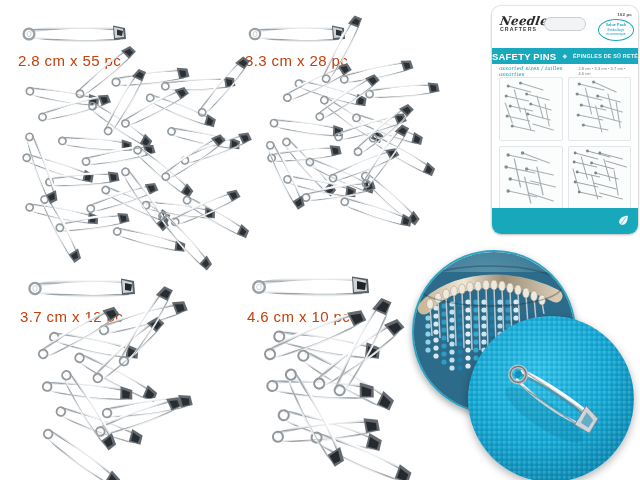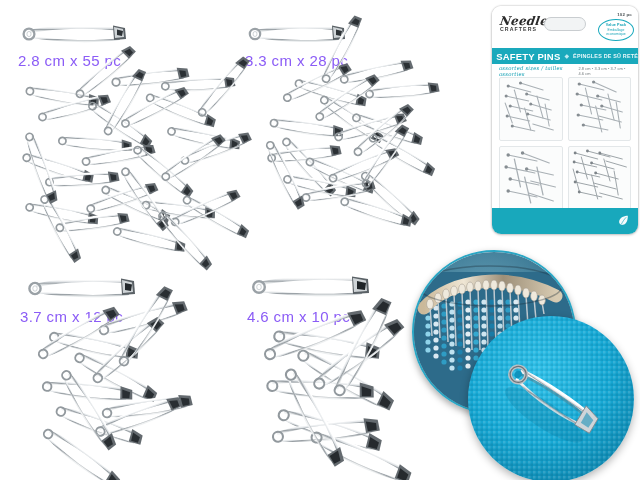--- a/index.html
+++ b/index.html
@@ -8,21 +8,21 @@
     font-family:"Liberation Sans", sans-serif;
     overflow:hidden;position:relative;
   }
   #stage{position:absolute;inset:0;width:640px;height:480px;background:#fff;}
 
   
   .size-label{
     position:absolute;
     font-family:"Liberation Sans", sans-serif;
     font-size:15px;
-    color:#8b5cf6;
+    color:#c2410c;
     letter-spacing:.4px;
     white-space:nowrap;
   }
 
   
   .sample-pin{position:absolute;}
 
   
   .pile{position:absolute;}
   .pile svg{display:block;overflow:visible;}
@@ -67,21 +67,21 @@
     width:34px;height:20px;border-radius:50%;
     border:.8px solid #18a9bd;
     display:flex;flex-direction:column;align-items:center;justify-content:center;
     color:#15a3b7;
   }
   .pkg-valuepack span{display:block;font-size:3.4px;line-height:1.25;letter-spacing:.1px;text-align:center;}
   .pkg-valuepack .vp-title{font-weight:700;font-size:3.7px;}
 
   #pkg-banner{
     position:absolute;left:0;top:42px;width:100%;height:16px;
-    background:#1aa9bc;display:flex;align-items:center;justify-content:flex-end;gap:4px;
+    background:#1aa9bc;display:flex;align-items:center;justify-content:space-between;gap:4px;
   }
   #pkg-banner .en{
     color:#fff;font-weight:700;font-size:9.5px;letter-spacing:.2px;
     font-family:"Liberation Sans", sans-serif;
   }
   #pkg-banner .dot{color:#bdeaf1;font-size:6px;line-height:1;}
   #pkg-banner .fr{
     color:#e7f7fa;font-weight:700;font-size:5.4px;letter-spacing:.2px;
   }
 

